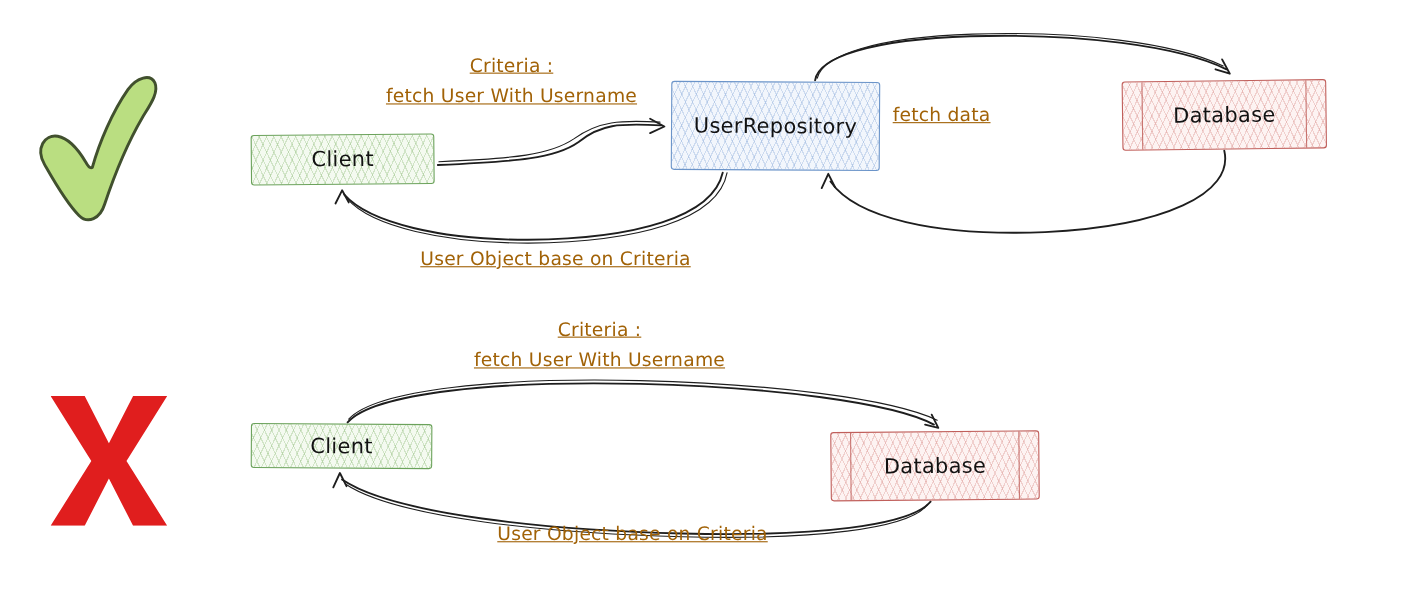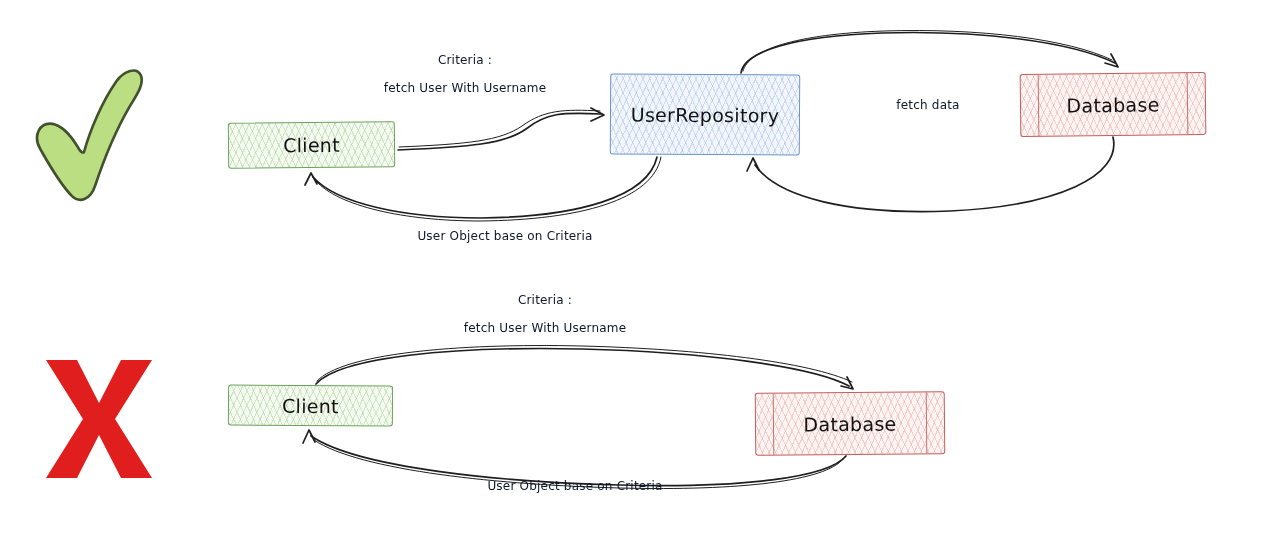--- a/index.html
+++ b/index.html
@@ -31,22 +31,22 @@
     border:1.7px solid #c05f5b;
     background:
       repeating-linear-gradient(115deg, rgba(220,150,146,.38) 0 1px, transparent 1px 6px),
       repeating-linear-gradient(65deg, rgba(220,150,146,.38) 0 1px, transparent 1px 6px),
       #fdf3f2;
   }
   .db-rib{position:absolute;top:0;bottom:0;width:0;border-left:1.4px solid rgba(192,95,91,.85);}
   .rib-left{left:17px;}
   .rib-right{right:17px;}
   .flow-label{
-    position:absolute;text-align:center;font-size:12px;font-weight:500;
-    color:#0f172a;line-height:28px;letter-spacing:.2px;white-space:nowrap;
+    position:absolute;text-align:center;font-size:17px;font-weight:500;
+    color:#a16207;line-height:28px;letter-spacing:.2px;white-space:nowrap;text-decoration:underline;
   }
   .verdict{position:absolute;}
   .tilt-a{transform:rotate(-.5deg);}
   .tilt-b{transform:rotate(.35deg);}
   .tilt-c{transform:rotate(-.7deg);}
 </style>
 </head>
 <body>
 
 <div class="stage">
@@ -89,21 +89,21 @@
     <svg width="106" height="118" viewBox="0 0 106 118">
       <path d="M0 0 H31 L53 43 L75 0 H106 L69 59 L106 118 H75 L53 75 L31 118 H0 L37 59 Z" fill="#e01e1e"></path>
     </svg>
   </div>
 
   <div class="flow-label" style="left:315px;top:46px;width:300px;">
     <div>Criteria :</div>
     <div>fetch User With Username</div>
   </div>
 
-  <div class="flow-label" style="left:868px;top:91px;width:120px;">fetch data</div>
+  <div class="flow-label" style="left:796px;top:91px;width:120px;">fetch data</div>
 
   <div class="flow-label" style="left:355px;top:222px;width:300px;">User Object base on Criteria</div>
 
   <div class="node green tilt-a" style="left:228px;top:122px;width:167px;height:46px;">
     <span>Client</span>
   </div>
 
   <div class="node blue tilt-b" style="left:610px;top:74px;width:190px;height:81px;">
     <span>UserRepository</span>
   </div>

